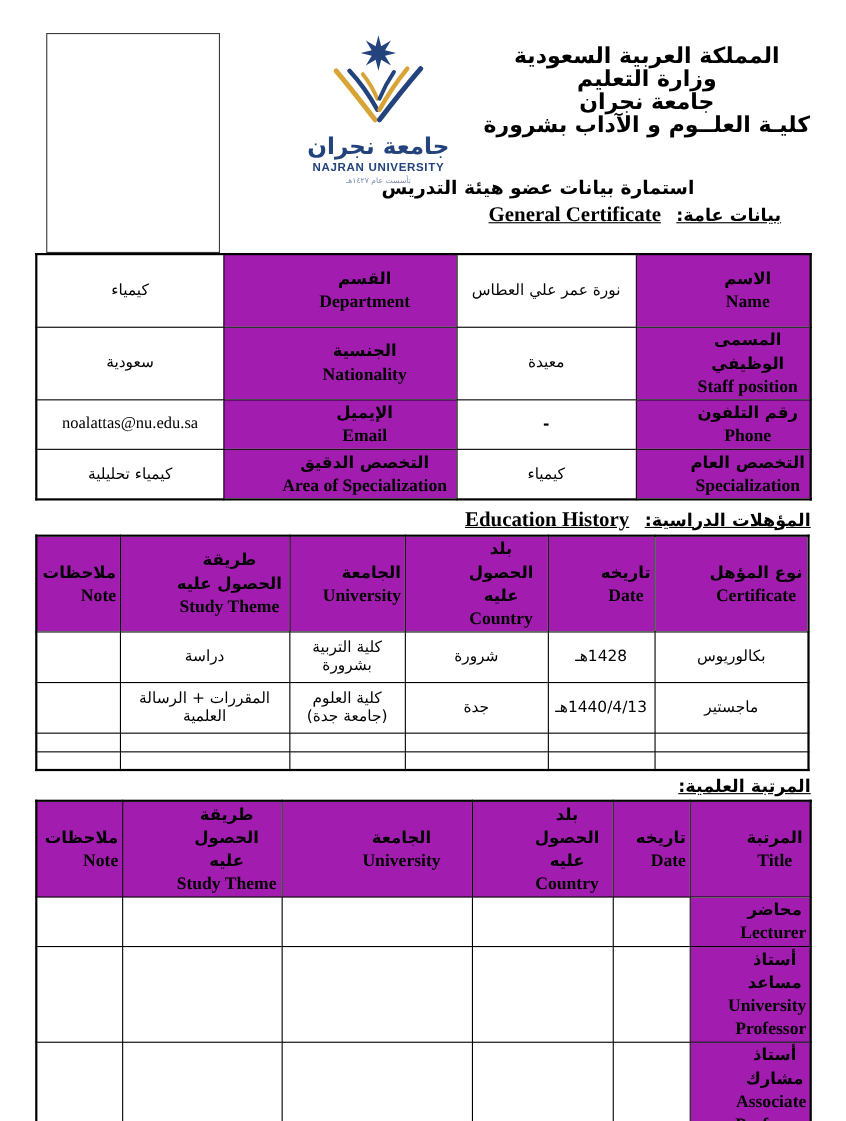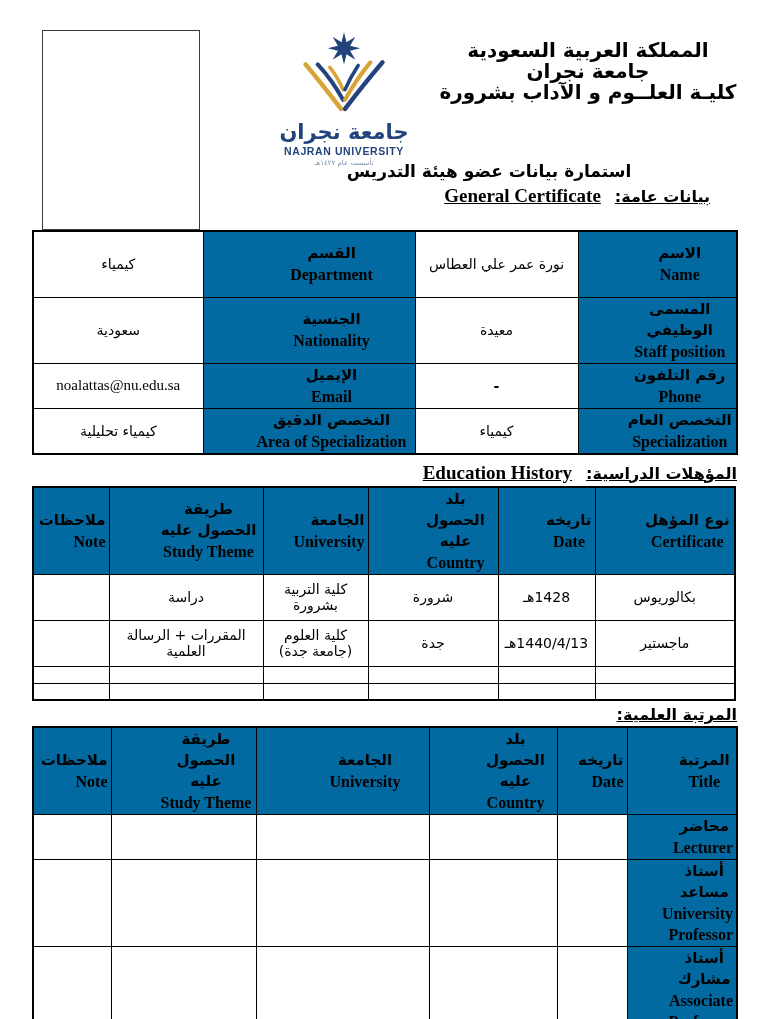--- a/index.html
+++ b/index.html
@@ -19,21 +19,21 @@
               font-weight:bold;font-size:17px;font-family:"DejaVu Sans",sans-serif;}
   .sec1-title{position:absolute;right:59px;top:185px;direction:rtl;white-space:nowrap;}
   .st-ar{font-weight:bold;font-size:16px;text-decoration:underline;font-family:"DejaVu Sans",sans-serif;}
   .st-en{font-weight:bold;font-size:19px;text-decoration:underline;margin-right:10px;
          font-family:"Liberation Serif",serif;}
   
   table{border-collapse:collapse;direction:rtl;margin-left:32px;table-layout:fixed;
         border:2px solid #000;}
   td{border:1px solid #000;text-align:center;vertical-align:middle;padding:1px 3px;
      font-size:15px;overflow:hidden;}
-  .hd{background:#0369a1;font-weight:bold;padding-left:48px;}
+  .hd{background:#a21caf;font-weight:bold;padding-left:48px;}
   .hd .ar{display:block;font-size:15px;line-height:21px;font-family:"DejaVu Sans",sans-serif;}
   .hd .en{display:block;font-size:16px;line-height:21px;font-family:"Liberation Serif",serif;}
   .val{font-family:"DejaVu Sans","Liberation Serif",serif;font-size:14px;}
   .ltr{direction:ltr;font-family:"Liberation Serif",serif;font-size:15px;}
   .h66{height:66px}.h51{height:51px}.h44{height:44px}.h39{height:39px}
   .h46{height:46px}.h17{height:17px}
   .h42{height:42px}.h64{height:64px}.h65{height:65px}.h25{height:41px}
   .section-title{direction:rtl;text-align:right;margin:7px 32px 2px 0;white-space:nowrap;}
   .mt4{margin-top:4px;}
 </style>
@@ -55,20 +55,21 @@
         <path d="M36,36 Q44,46 49,58" stroke="#d8a437" stroke-width="3.5" fill="none" stroke-linecap="round"></path>
         <path d="M51,58 Q56,46 64,34" stroke="#23437c" stroke-width="3.5" fill="none" stroke-linecap="round"></path>
       </svg>
       <div class="logo-ar">جامعة نجران</div>
       <div class="logo-en">NAJRAN UNIVERSITY</div>
       <div class="logo-founded">تأسست عام ١٤٢٧هـ</div>
     </div>
 
     <div class="ministry">
       <div>المملكة العربية السعودية</div>
+      <div>وزارة التعليم</div>
       <div>جامعة نجران</div>
       <div>كليـة العلــوم و الآداب بشرورة</div>
     </div>
 
     <div class="form-title">استمارة بيانات عضو هيئة التدريس</div>
 
     <div class="sec1-title">
       <span class="st-ar">بيانات عامة:</span>
       <span class="st-en">General Certificate</span>
     </div>

